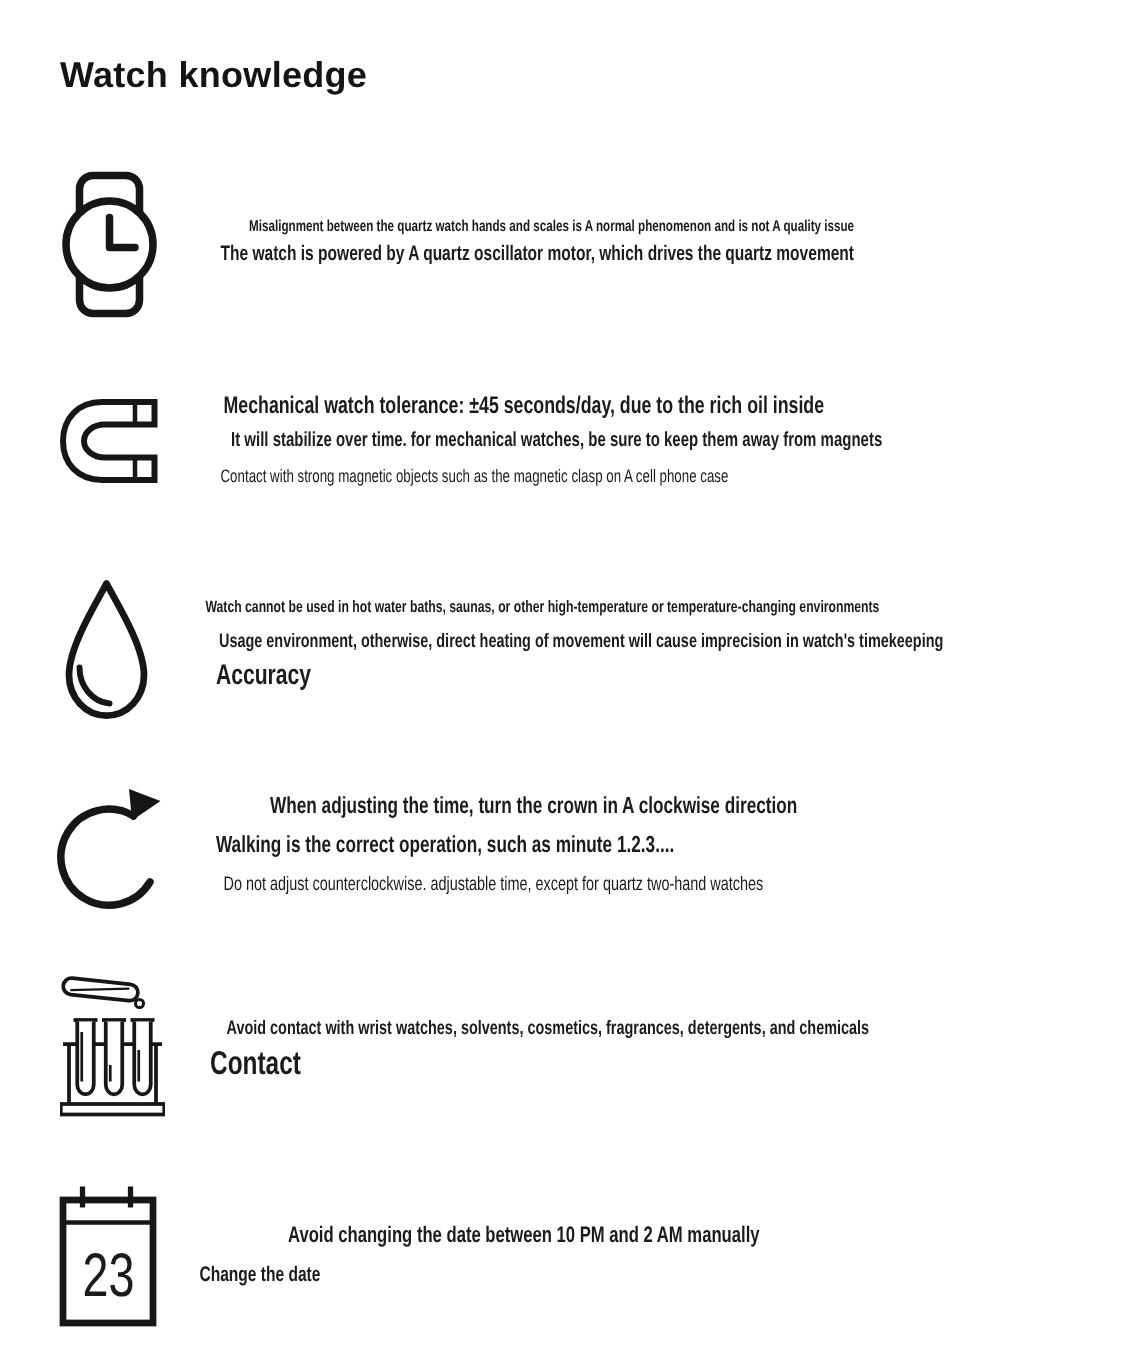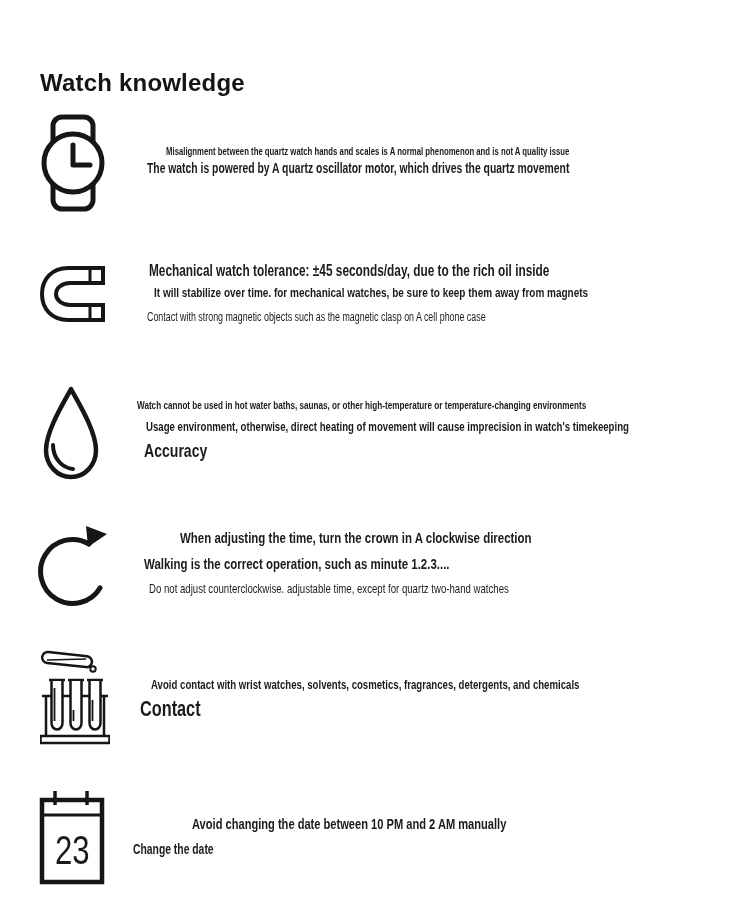--- a/index.html
+++ b/index.html
@@ -8,21 +8,21 @@
     font-family:"Liberation Sans", sans-serif;color:#1b1b1b;
   }
   .tl{
     position:absolute;white-space:nowrap;line-height:1.1;
     transform:scaleX(0.74);transform-origin:0 0;color:#1b1b1b;
   }
   .b{font-weight:700;}
   .r{font-weight:400;}
   .title{
     position:absolute;left:40px;top:37px;font-size:24px;font-weight:700;
-    letter-spacing:0.2px;color:#141414;margin-top:32px;
+    letter-spacing:0.2px;color:#141414;
   }
   .icon{position:absolute;}
   .st{stroke:#161616;fill:none;}
   .daynum{
     position:absolute;left:55px;top:830px;font-size:41px;font-weight:400;line-height:1;
     transform:scaleX(0.76);transform-origin:0 0;color:#1b1b1b;
   }
 </style>
 </head>
 <body>

